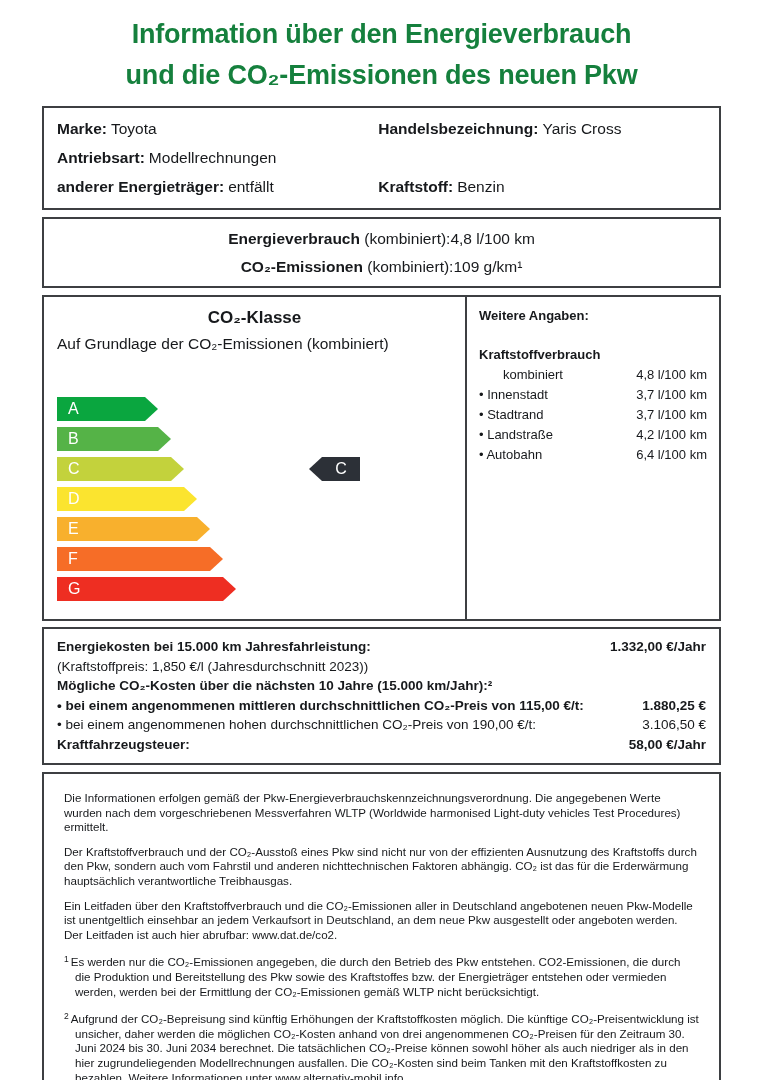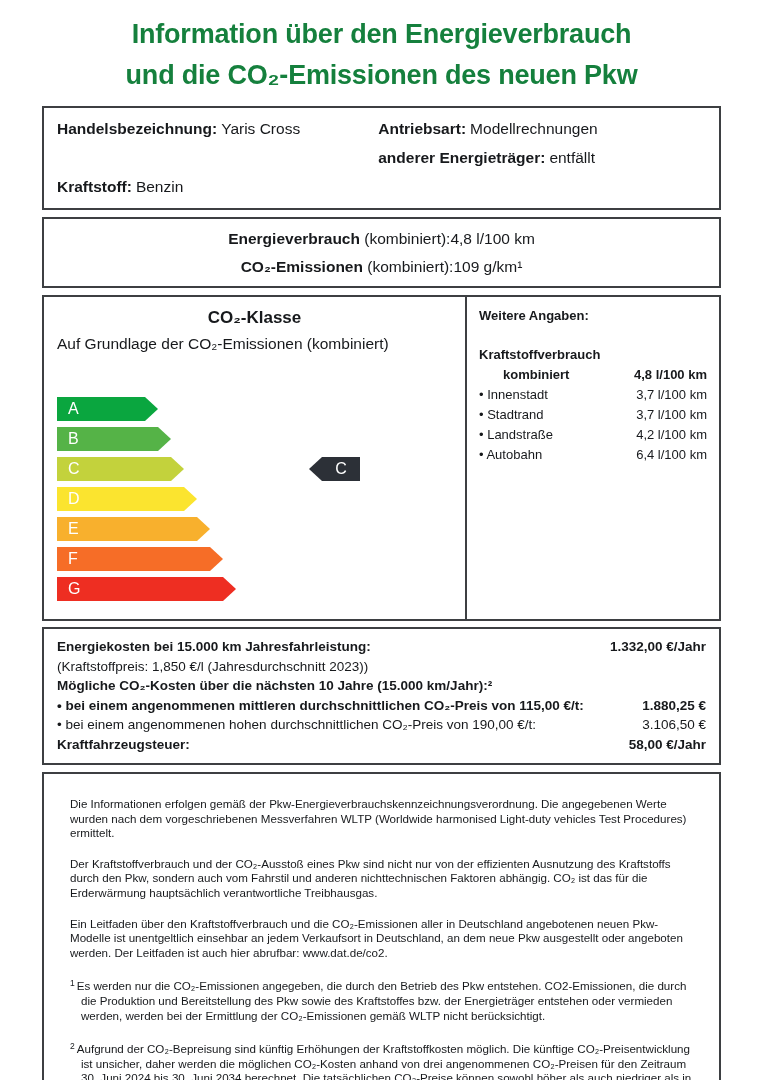--- a/index.html
+++ b/index.html
@@ -35,48 +35,51 @@
   .class-arrow{display:flex;height:24px;margin-bottom:6px;align-items:stretch;}
   .arrow-body{display:flex;align-items:center;padding-left:11px;color:#ffffff;font-size:16px;}
   .arrow-tip{width:0;height:0;border-top:12px solid transparent;border-bottom:12px solid transparent;border-left:13px solid #000;}
   .indicator{position:absolute;left:252px;top:60px;display:flex;height:24px;}
   .ind-tip{width:0;height:0;border-top:12px solid transparent;border-bottom:12px solid transparent;border-right:13px solid #2c3037;}
   .ind-body{width:38px;display:flex;align-items:center;justify-content:center;color:#fff;font-size:16px;background:#2c3037;}
 
   .wa-h{font-weight:bold;margin-bottom:22px;}
   .kv-title{font-weight:bold;margin-bottom:2px;}
   .kv-row{display:flex;justify-content:space-between;margin-top:3px;}
-  .kv-row.bold{font-weight:bold;padding-left:24px;}
+  .kv-row.bold{font-weight:normal;padding-left:24px;}
 
   
   .costs{padding:8px 13px 9px 13px;font-size:13.5px;}
   .cost-row{display:flex;justify-content:space-between;align-items:baseline;line-height:19.5px;}
   .cost-row.bold{font-weight:bold;}
 
   
   .fine{padding:7px 10px 8px 10px;font-size:11.6px;line-height:14.6px;}
-  .fine p{margin:16px;}
+  .fine p{margin:10px;}
   .footnote{padding-left:11px;text-indent:-11px;}
   .fn-marker{font-size:8.5px;vertical-align:4px;margin-right:2px;}
 
   
   .footer{display:flex;justify-content:space-between;font-size:10px;margin-top:7px;color:#c2410c;}
 </style>
 </head>
 <body>
 
 <div class="page">
 
   <div class="title">
     <div>Information über den Energieverbrauch</div>
     <div>und die CO₂-Emissionen des neuen Pkw</div>
   </div>
 
   <div class="box veh">
     <div class="veh-grid">
+      <div>
+        <span class="lbl">Marke:</span><span>Toyota</span>
+      </div>
       <div>
         <span class="lbl">Handelsbezeichnung:</span><span>Yaris Cross</span>
       </div>
       <div>
         <span class="lbl">Antriebsart:</span><span>Modellrechnungen</span>
       </div>
       <div></div>
       <div>
         <span class="lbl">anderer Energieträger:</span><span>entfällt</span>
       </div>

